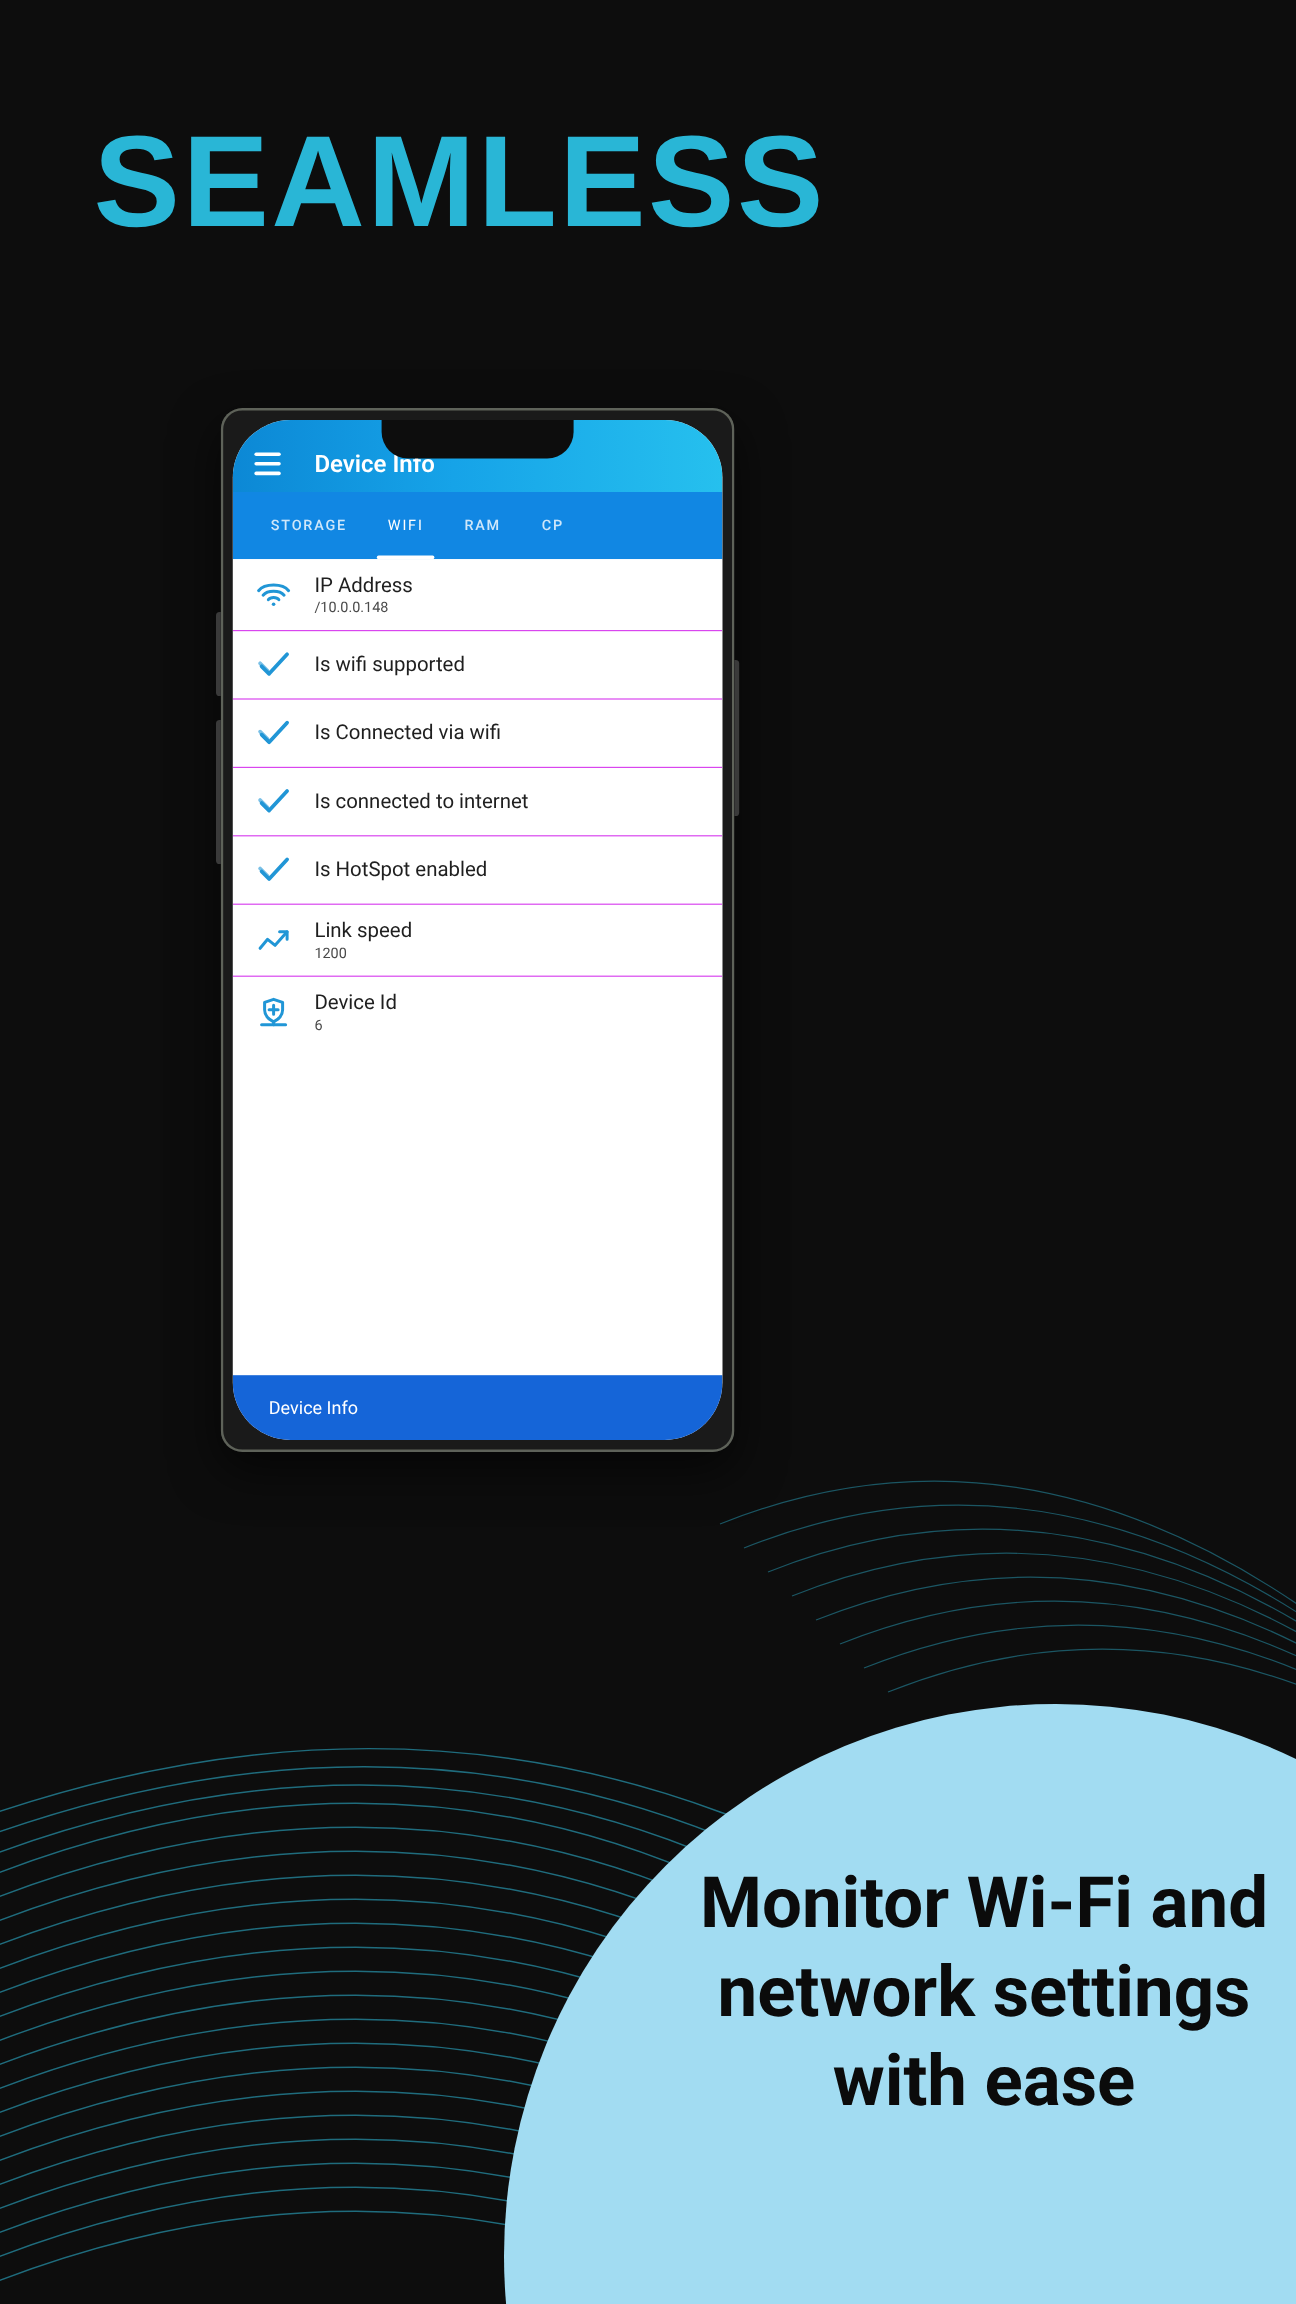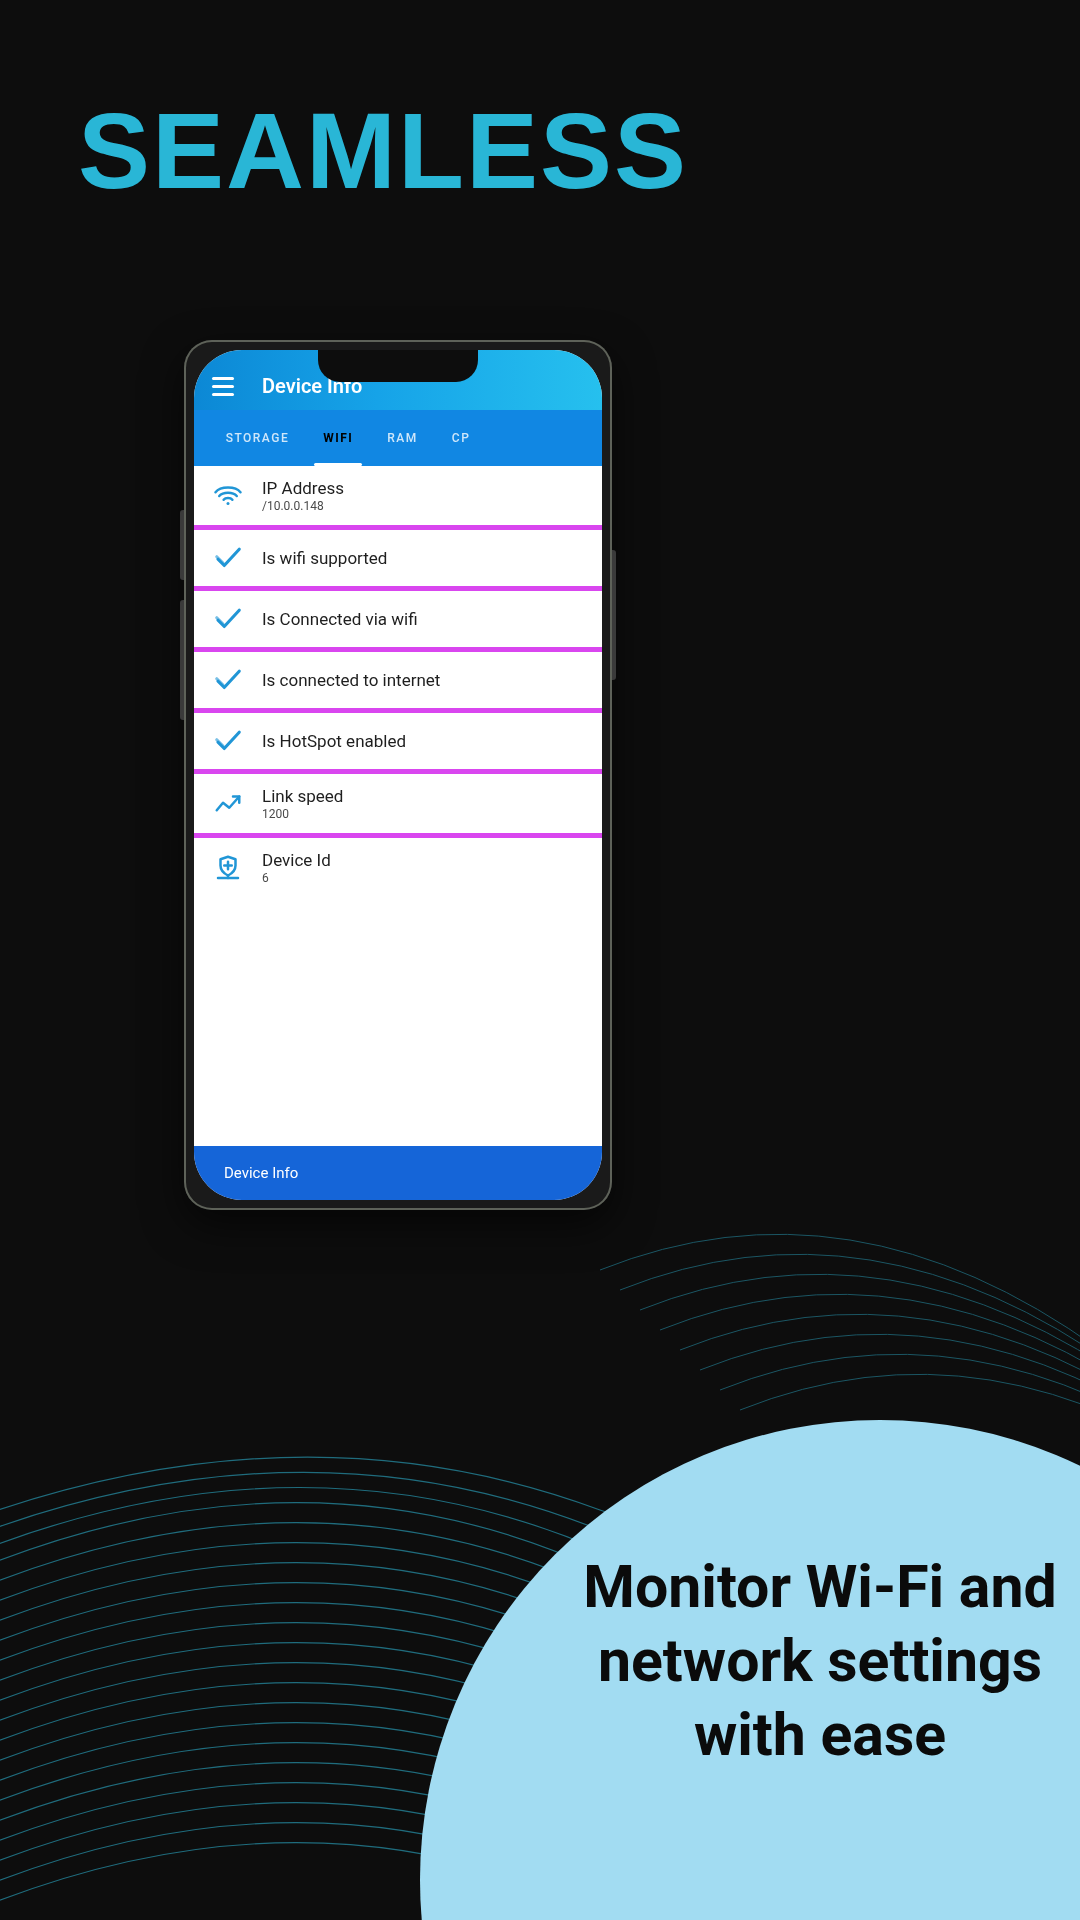--- a/index.html
+++ b/index.html
@@ -65,21 +65,21 @@
   }
 
   
   .phone {
     position: absolute;
     top: 340px;
     left: 184px;
     width: 428px;
     height: 870px;
     z-index: 4;
-    border-radius: 28px;
+    border-radius: 18px;
     background: #1a1a1a;
     padding: 10px;
     box-shadow: 0 15px 40px rgba(0,0,0,0.6), inset 0 0 0 2px #5e6259;
   }
   .phone-btn-left {
     position: absolute; left: -4px; top: 170px; width: 4px; height: 70px;
     background: #3a3a3a; border-radius: 3px 0 0 3px;
   }
   .phone-btn-left2 {
     position: absolute; left: -4px; top: 260px; width: 4px; height: 120px;
@@ -155,22 +155,22 @@
     letter-spacing: 1.5px;
     font-weight: 500;
     padding: 0 17px;
     position: relative;
     white-space: nowrap;
     cursor: pointer;
   }
   .tab.partial-left { padding-left: 0; margin-left: -20px; }
   .tab.partial-right { padding-right: 0; }
   .tab.active {
-    color: #000000;
-    font-weight: 700;
+    color: #ffffff;
+    font-weight: 400;
     text-align: center;
   }
   .tab.active::after {
     content: "";
     position: absolute;
     bottom: 0;
     left: 8px;
     right: 8px;
     height: 3px;
     background: #fff;
@@ -182,21 +182,21 @@
     background: #fff;
     height: calc(100% - 60px - 56px - 54px);
     overflow: hidden;
   }
   .row {
     display: flex;
     align-items: center;
     padding: 12px 18px;
     gap: 18px;
     min-height: 57px;
-    border-bottom: 5px solid #d946ef;
+    border-bottom: 1px solid #d946ef;
   }
   .row:last-child { border-bottom: none; }
   .row-icon {
     width: 32px;
     height: 32px;
     flex-shrink: 0;
     display: flex;
     align-items: center;
     justify-content: center;
     color: #2196d6;

